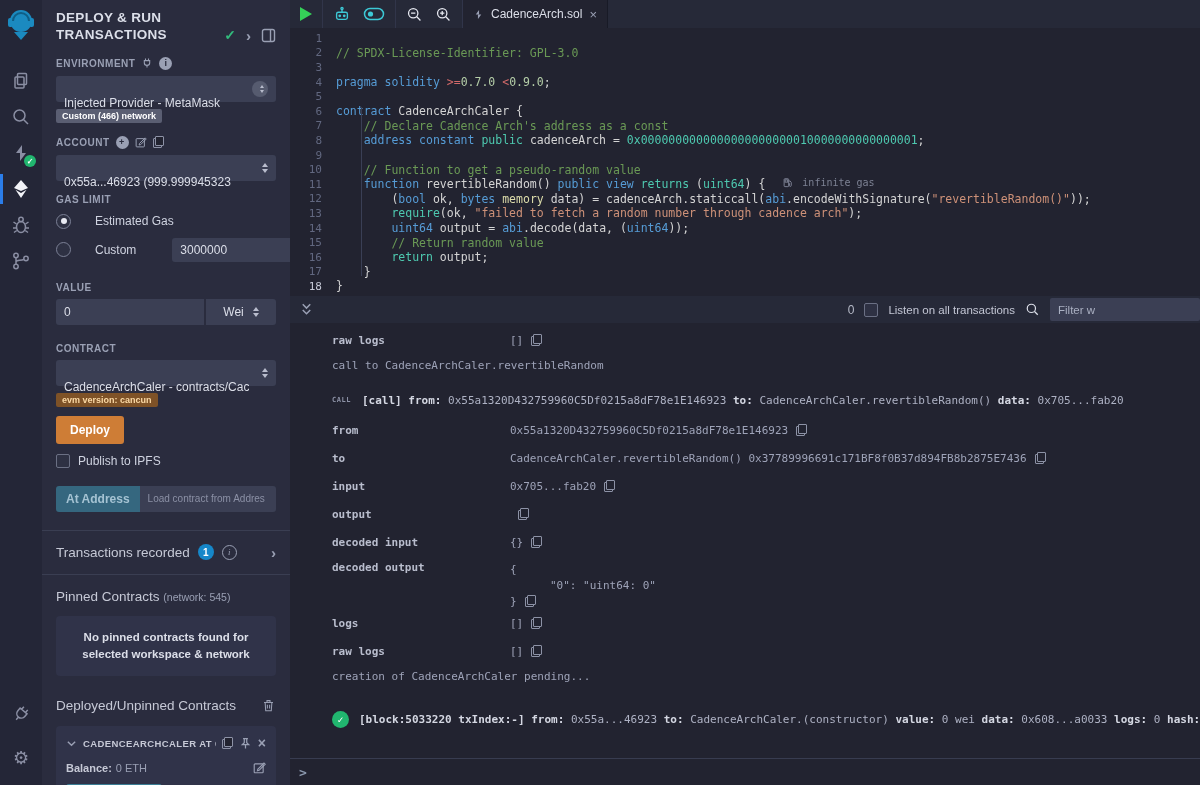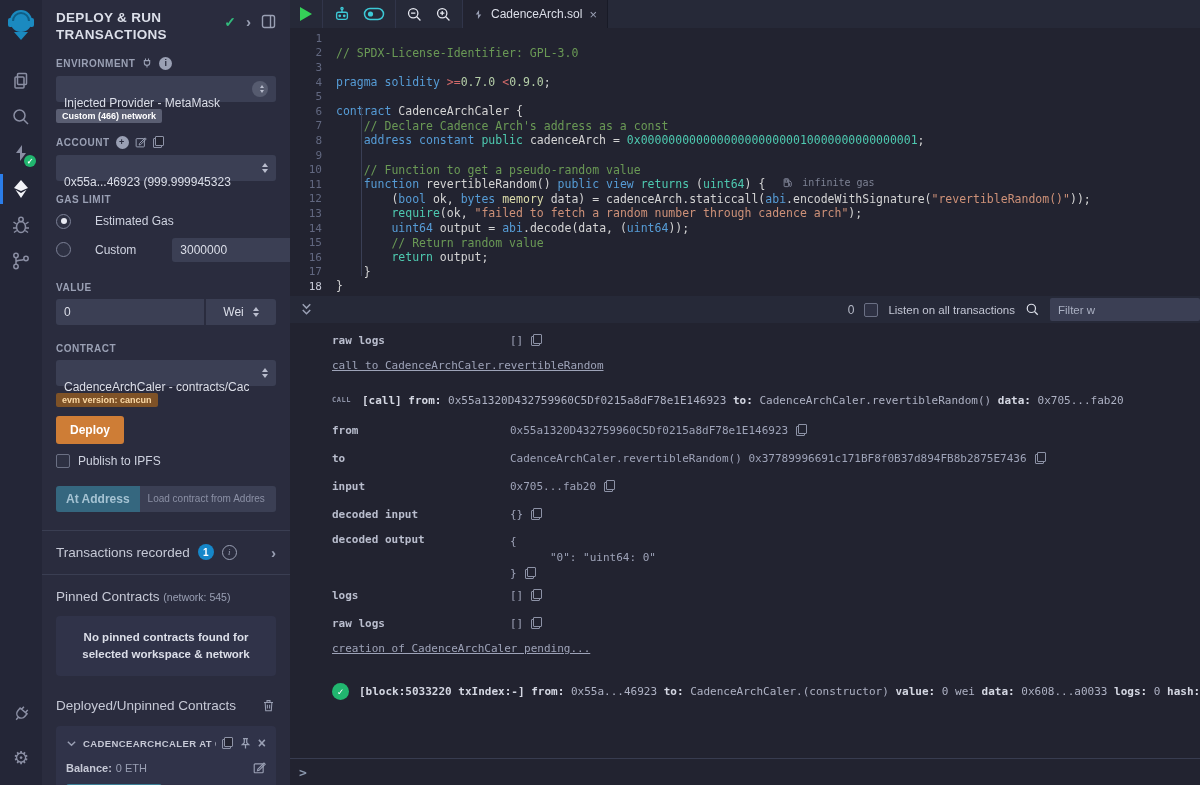--- a/index.html
+++ b/index.html
@@ -14,21 +14,21 @@
   .ic-item.fill svg { fill:#8a8ea3; stroke:none; }
   .ic-item.active svg { fill:#f2f3f8; stroke:none; }
   .ic-item.active::before { content:''; position:absolute; left:0; top:2px; width:3px; height:30px; background:#2b7de9; }
   .ic-badge { position:absolute; right:6px; bottom:3px; width:12px; height:12px; border-radius:50%; background:#21b66f; color:#fff; font-size:8px; font-weight:bold; display:flex; align-items:center; justify-content:center; }
   .iconbar .spacer { flex:1; }
   .gear-glyph { font-size:18px; color:#8a8ea3; line-height:1; }
   .ic-bottom { margin-bottom:10px; }
 
   
   .sidepanel { width:248px; background:#2a2c3e; flex-shrink:0; padding:10px 14px 0; overflow:hidden; }
-  .panel-head { display:flex; align-items:flex-start; justify-content:space-between; }
+  .panel-head { display:flex; align-items:flex-end; justify-content:space-between; }
   .panel-title { font-size:13.5px; font-weight:bold; letter-spacing:.3px; color:#dcdfe9; width:150px; line-height:1.25; text-transform:uppercase; }
   .head-icons { display:flex; align-items:center; gap:10px; margin-top:3px; }
   .ok-check { color:#32ba7c; font-size:14px; font-weight:bold; }
   .chev-r { color:#9aa0b4; font-size:15px; font-weight:bold; }
   .sec-label { font-size:10px; letter-spacing:.5px; color:#9aa0b4; font-weight:bold; margin-top:13px; display:flex; align-items:center; gap:6px; }
   .circle-badge { width:13px; height:13px; border-radius:50%; background:#9aa0b4; color:#2a2c3e; font-size:9px; font-weight:bold; display:inline-flex; align-items:center; justify-content:center; }
   .selectbox { margin-top:6px; height:26px; background:#3b3f54; border-radius:3px; display:flex; align-items:center; padding:0 8px; font-size:12px; color:#dcdfe9; justify-content:space-between; cursor:pointer; }
   .selectbox .txt { white-space:nowrap; overflow:hidden;margin-top:28px; }
   .sel-arrows { display:flex; flex-direction:column; gap:2px; flex-shrink:0; margin-left:4px; }
   .sel-arrows i { width:0; height:0; border-left:3.5px solid transparent; border-right:3.5px solid transparent; }
@@ -105,21 +105,21 @@
   .filter-input { width:150px; height:23px; background:#3b3f54; border:none; border-radius:2px; color:#c3c6d4; font-size:11.5px; padding:0 8px; flex-shrink:0; }
   .filter-input::placeholder { color:#aab0c2; }
   .term-body { flex:1; background:#222330; overflow:hidden; padding:8px 0 0 42px; font-family:"DejaVu Sans Mono", monospace; font-size:11px; color:#9ea3b8; }
   .t-row { display:flex; align-items:flex-start; }
   .t-kv { height:18px; margin-bottom:10px; align-items:center; }
   .t-label { width:178px; font-weight:bold; color:#b9bdcd; flex-shrink:0; }
   .t-value { margin-right:8px; white-space:nowrap; }
   .copy-ic { position:relative; width:11px; height:12px; display:inline-block; flex-shrink:0; cursor:pointer; }
   .copy-ic::before { content:''; position:absolute; left:0; bottom:0; width:7px; height:8px; border:1px solid #8d92a6; border-radius:1px; }
   .copy-ic::after { content:''; position:absolute; right:0; top:0; width:7px; height:8px; border:1px solid #8d92a6; border-radius:1px; background:#222330; }
-  .t-text { height:18px; margin:3px 0 14px; color:#9ea3b8;text-decoration:underline; }
+  .t-text { height:18px; margin:3px 0 14px; color:#9ea3b8; }
   .t-call { margin:9px 0 12px; height:18px; align-items:center; }
   .t-tag { font-size:7px; font-weight:bold; text-transform:uppercase; color:#8d92a6; width:30px; flex-shrink:0; letter-spacing:.5px; }
   .t-parts { white-space:nowrap; }
   .t-b { font-weight:bold; color:#d4d7e2; }
   .t-n { color:#aeb2c4; }
   .t-multi { margin-bottom:5px; }
   .t-mline { height:16px; display:flex; align-items:center; gap:8px; white-space:pre; }
   .t-mline.ind { padding-left:40px; }
   .t-block { margin-top:23px; align-items:center; gap:10px; }
   .check-circle { width:17px; height:17px; border-radius:50%; background:#21b66f; color:#fff; font-size:10px; display:flex; align-items:center; justify-content:center; flex-shrink:0; }
@@ -433,20 +433,25 @@
           <span class="t-label">to</span>
           <span class="t-value">CadenceArchCaler.revertibleRandom() 0x37789996691c171BF8f0B37d894FB8b2875E7436</span>
           <span class="copy-ic"></span>
         </div>
         <div class="t-row t-kv">
           <span class="t-label">input</span>
           <span class="t-value">0x705...fab20</span>
           <span class="copy-ic"></span>
         </div>
         <div class="t-row t-kv">
+          <span class="t-label">output</span>
+          <span class="t-value"></span>
+          <span class="copy-ic"></span>
+        </div>
+        <div class="t-row t-kv">
           <span class="t-label">decoded input</span>
           <span class="t-value">{}</span>
           <span class="copy-ic"></span>
         </div>
         <div class="t-row t-multi">
           <span class="t-label">decoded output</span>
           <span>
             <div class="t-mline">{</div>
             <div class="t-mline ind">"0": "uint64: 0"</div>
             <div class="t-mline">}<span class="copy-ic"></span></div>

